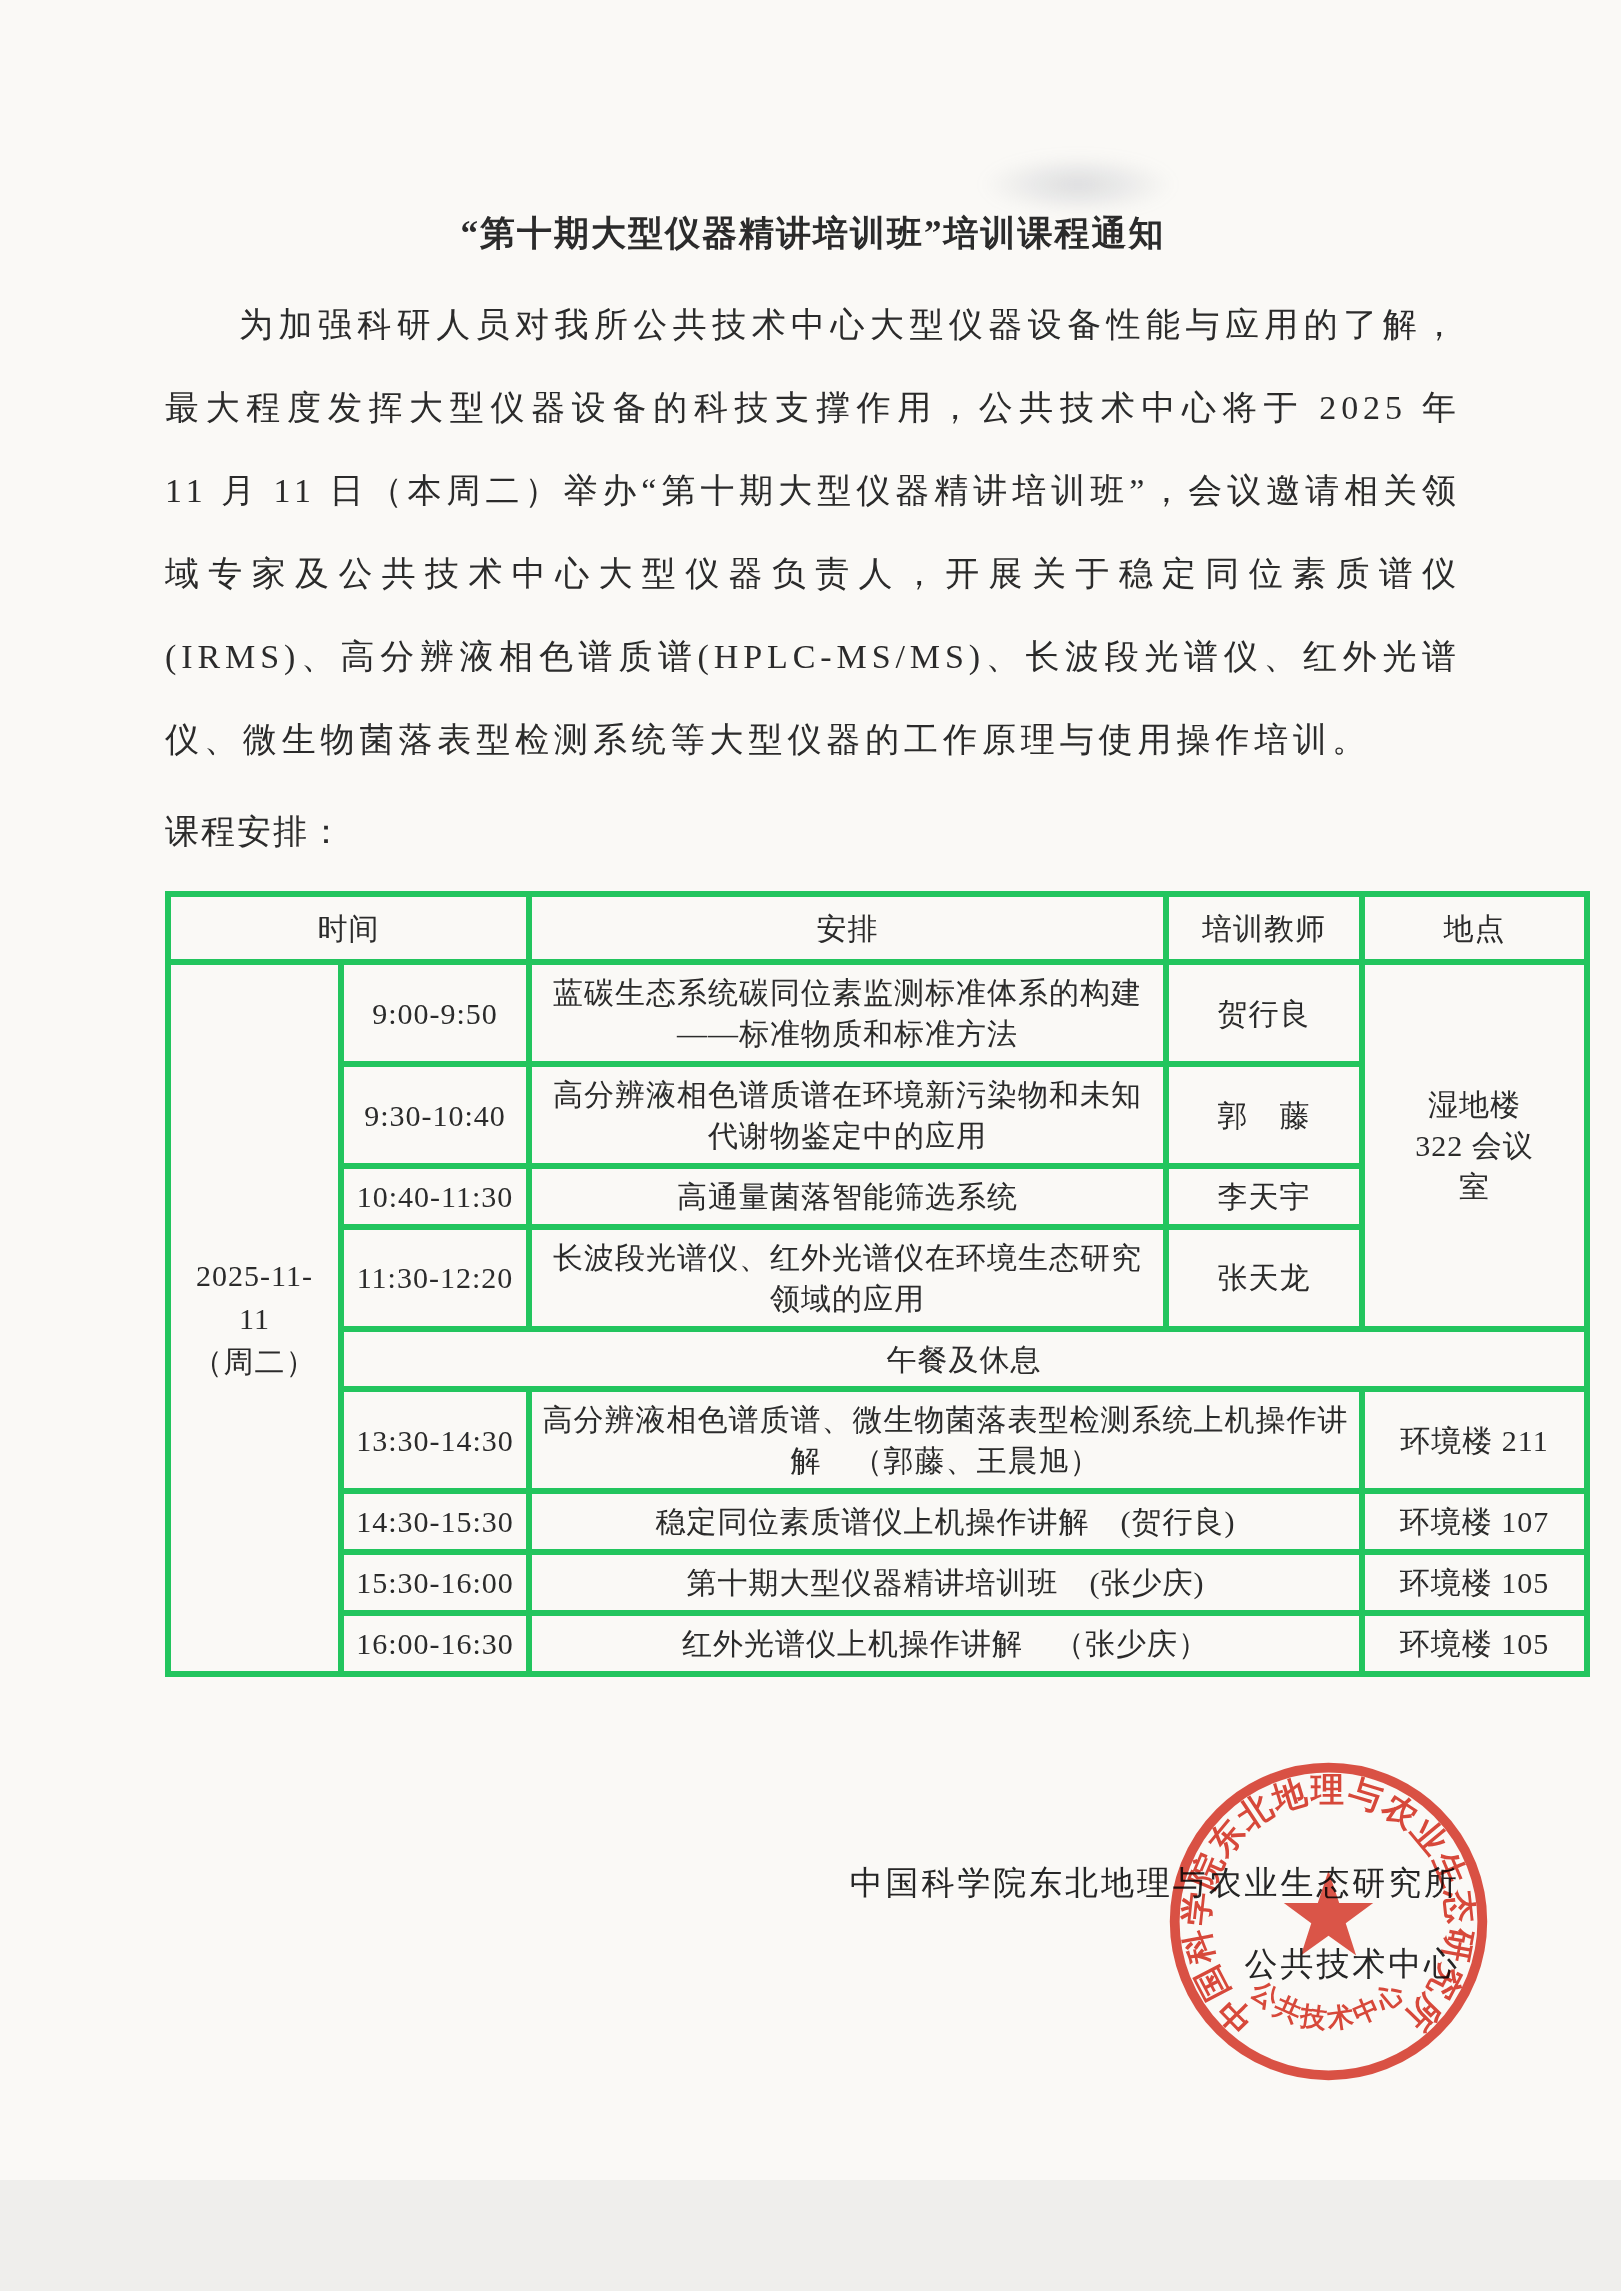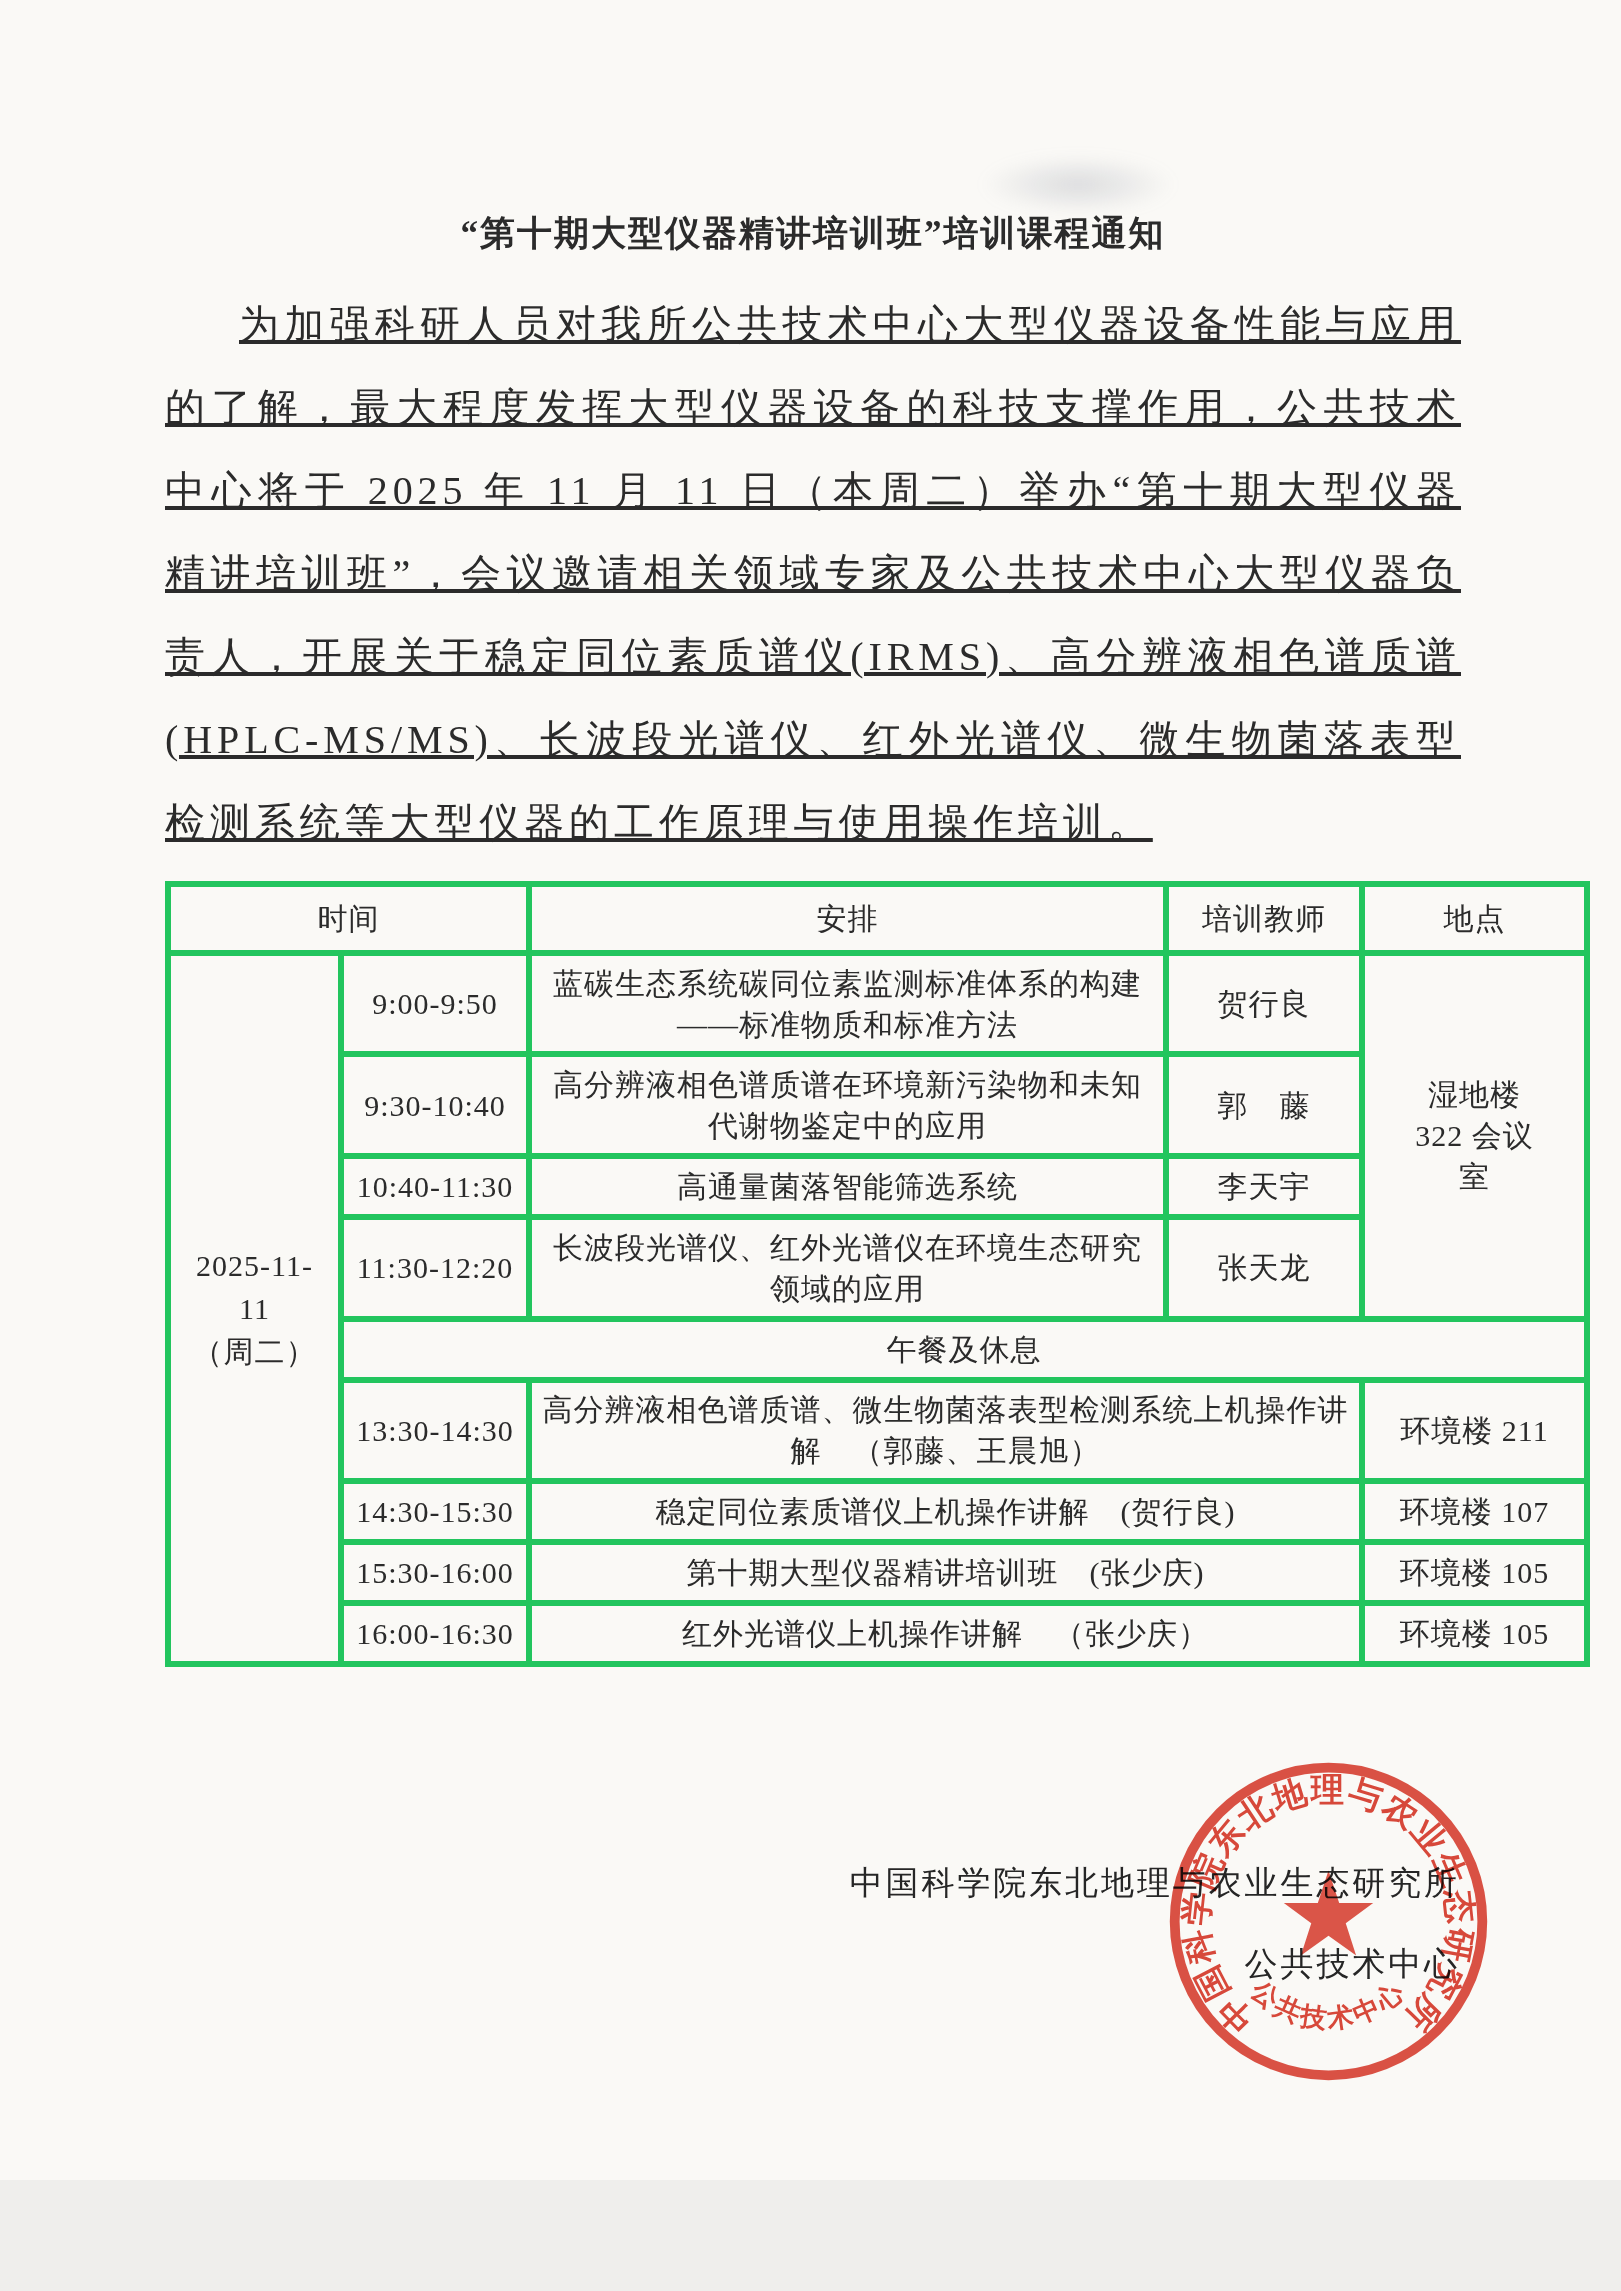--- a/index.html
+++ b/index.html
@@ -20,22 +20,22 @@
     background:radial-gradient(ellipse at center, rgba(140,145,160,0.28), rgba(140,145,160,0) 70%);
     filter:blur(6.9px);
   }
   .title{
     margin:208px 0 0 165px;width:1296px;
     text-align:center;font-size:35px;font-weight:bold;
     letter-spacing:2px;line-height:51px;
   }
   .para{
     margin:23.5px 0 0 165px;width:1296px;
-    font-size:40px;line-height:83px;letter-spacing:4.9px;
-    text-align:justify;text-indent:74px;text-decoration:underline;
+    font-size:34px;line-height:83px;letter-spacing:4.9px;
+    text-align:justify;text-indent:74px;
   }
   .info{
     margin:9.8px 0 0 165px;width:1296px;
     font-size:34px;line-height:83px;letter-spacing:2px;
   }
   .table-wrap{margin:17.6px 0 0 165px;width:1419px;}
   table{border-collapse:collapse;width:1419px;table-layout:fixed;}
   td{
     border:6px solid #22c55e;
     text-align:center;vertical-align:middle;
@@ -61,20 +61,21 @@
 <body>
 
 <div class="page">
 
   <div class="smudge"></div>
 
   <div class="title">“第十期大型仪器精讲培训班”培训课程通知</div>
 
   <div class="para">为加强科研人员对我所公共技术中心大型仪器设备性能与应用的了解，最大程度发挥大型仪器设备的科技支撑作用，公共技术中心将于 2025 年 11 月 11 日（本周二）举办“第十期大型仪器精讲培训班”，会议邀请相关领域专家及公共技术中心大型仪器负责人，开展关于稳定同位素质谱仪(IRMS)、高分辨液相色谱质谱(HPLC-MS/MS)、长波段光谱仪、红外光谱仪、微生物菌落表型检测系统等大型仪器的工作原理与使用操作培训。</div>
 
+  <div class="info">课程安排：</div>
 
   <div class="table-wrap">
     <table>
       <colgroup>
         <col style="width:173px">
           <col style="width:188px">
           <col style="width:637px">
           <col style="width:196px">
           <col style="width:225px">
       </colgroup>

